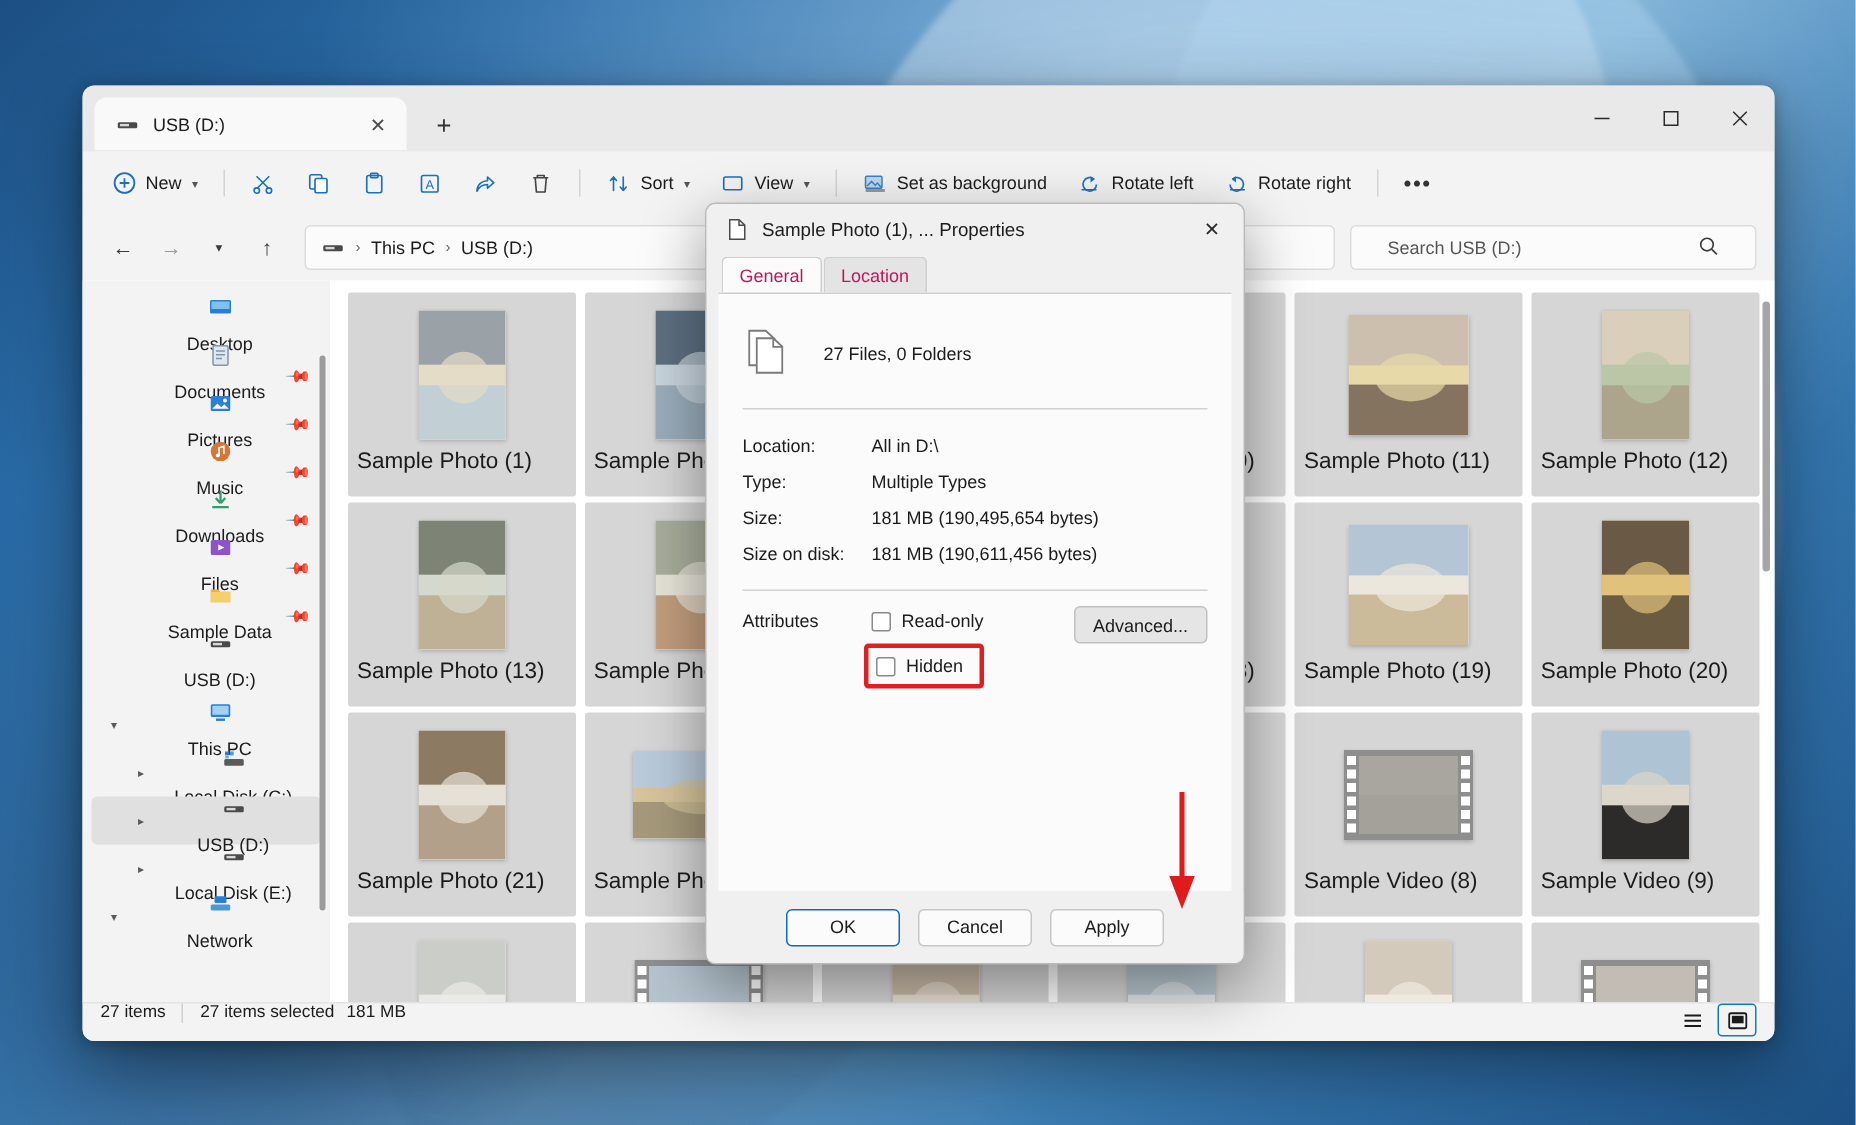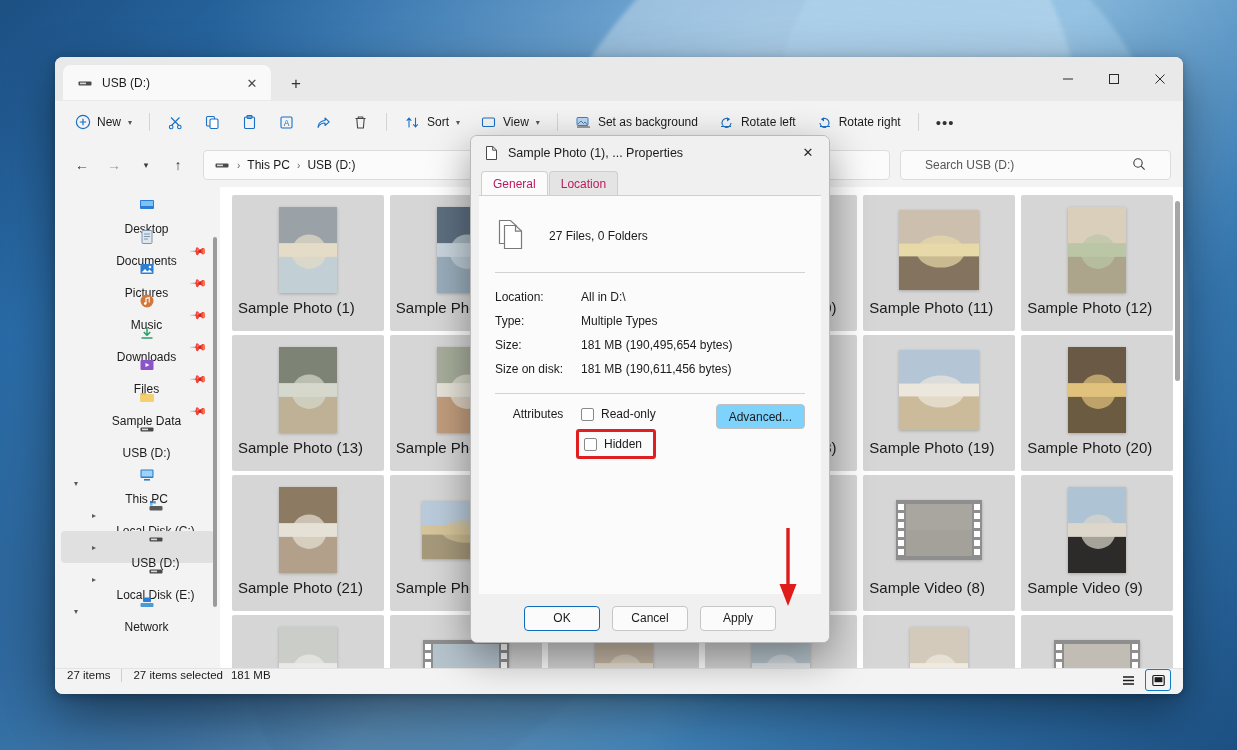--- a/index.html
+++ b/index.html
@@ -199,34 +199,34 @@
   .dtab.active { background: #fbfbfb; }
   .dlg-page {
     flex: 1; background: #fbfbfb; border-top: 1px solid #cfcfcf;
     margin: 0 8px; padding: 14px 16px 0; font-size: 12px; color: #1b1b1b;
     position: relative; min-height: 0;
   }
   .file-head { display: flex; align-items: center; gap: 22px; height: 52px; }
   .hr { height: 1px; background: #d2d2d2; margin: 10px 0 12px; }
   .prop-row { display: flex; height: 24px; align-items: center; }
   .prop-key { width: 86px; flex: 0 0 86px; }
-  .attr-row { display: flex; align-items: flex-start; margin-top: 4px; text-align: center; }
+  .attr-row { display: flex; align-items: flex-start; margin-top: 4px; }
   .attr-key { width: 86px; flex: 0 0 86px; padding-top: 3px; }
   .attr-col { display: flex; flex-direction: column; gap: 5px; }
   .cb-line { display: flex; align-items: center; gap: 7px; height: 20px; }
   .cb {
     width: 13px; height: 13px; border: 1px solid #8a8a8a; background: #ffffff;
     border-radius: 2px; flex: 0 0 13px;
   }
   .hidden-highlight {
     border: 3px solid #e02020; border-radius: 3px; padding: 2px 10px 2px 5px;
     margin-left: -5px; display: inline-flex; align-items: center;
   }
   .adv-btn {
-    margin-left: auto; height: 25px; padding: 0 12px; background: #7dd3fc;
+    margin-left: auto; height: 25px; padding: 0 12px; background: #e5e5e5;
     border: 1px solid #c0c0c0; border-radius: 4px; font-size: 12px; color: #1b1b1b;
     display: flex; align-items: center;
   }
   .dlg-footer {
     height: 48px; flex: 0 0 48px; display: flex; align-items: center;
     justify-content: center; gap: 12px; background: #f0f0f0;
   }
   .dbtn {
     width: 76px; height: 25px; border-radius: 4px; border: 1px solid #c6c6c6;
     background: #fbfbfb; font-size: 12px; color: #1b1b1b;

